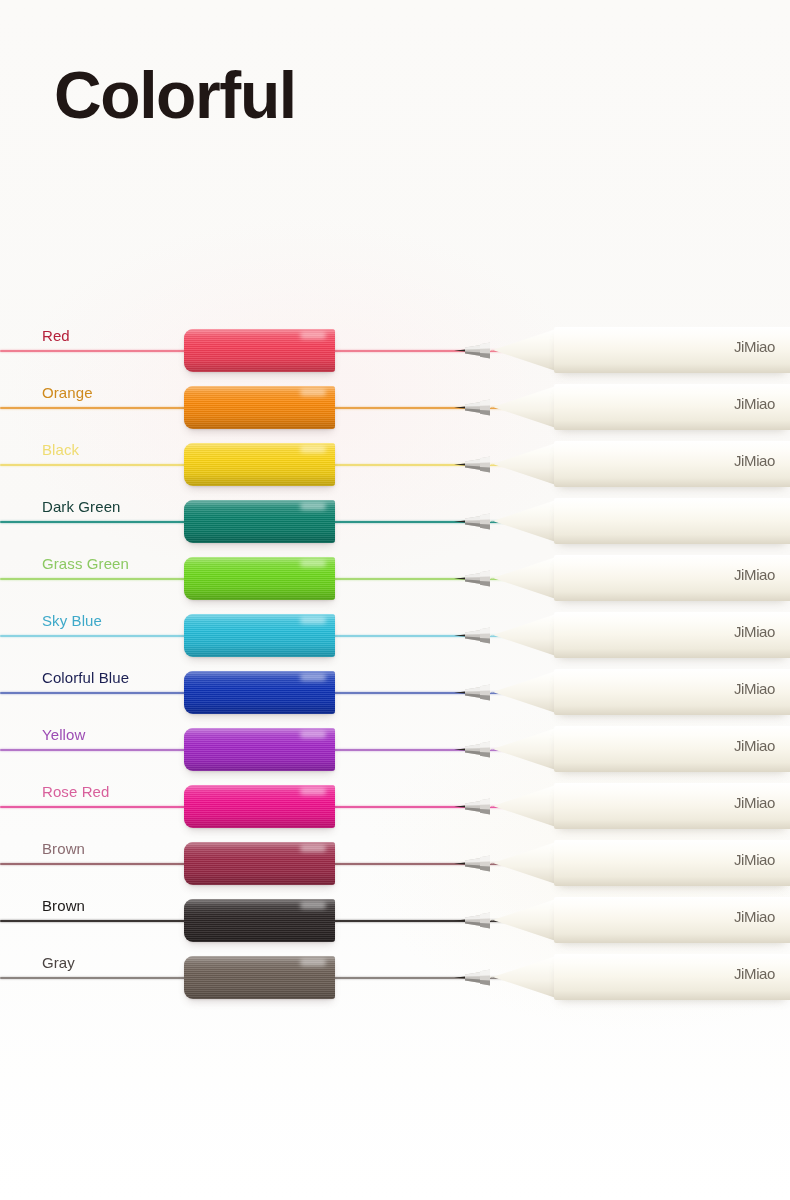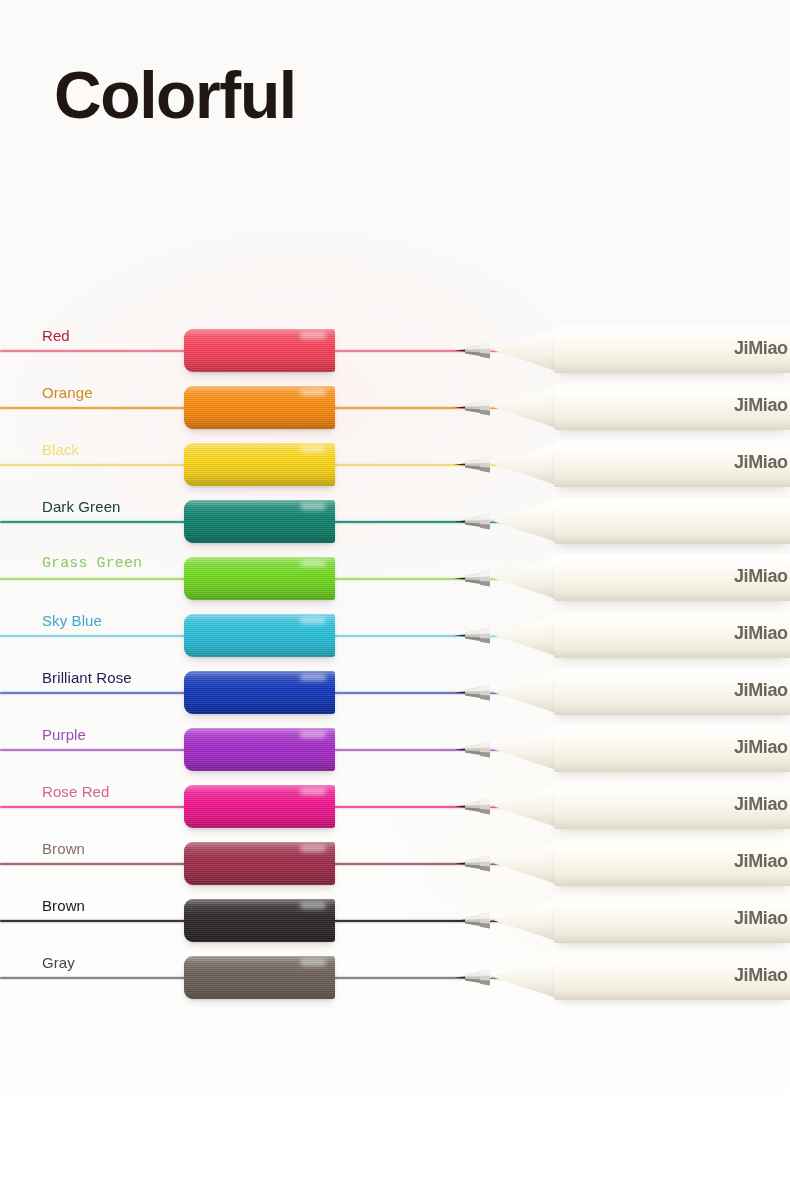--- a/index.html
+++ b/index.html
@@ -184,22 +184,22 @@
     left: 180px;
     top: 11px;
     width: 200px;
     height: 22px;
     white-space: nowrap;
     overflow: hidden;
     color: #4e463c;
     opacity: 0.82;
   }
   .barrel .brand {
-    font-size: 18px;
-    font-weight: bold;
+    font-size: 15px;
+    font-weight: normal;
     letter-spacing: -0.4px;
   }
 </style>
 </head>
 <body>
 
 <div id="page">
 
   <div class="head-block">
     <h1 class="title">Colorful</h1>
@@ -305,21 +305,21 @@
 </div>
         <div class="barrel">
           <div class="cone"></div>
           <div class="shaft">
             <div class="print"><span class="brand">JiMiao</span></div>
           </div>
         </div>
       </div>
       <div class="pen-row" style="top: 228px;">
         <div class="ink-line" style="background: rgb(169, 218, 119);"></div>
-        <span class="color-label" style="color: rgb(141, 201, 99); font-family: Liberation Mono, monospace;">Grass Green</span>
+        <span class="color-label" style="color: rgb(141, 201, 99);">Grass Green</span>
         <div class="cap" style="background: rgb(111, 216, 29);">
           <div class="ribs"></div>
           <div class="shade"></div>
           <div class="gloss"></div>
         </div>
         <div class="nib">
   <svg viewBox="0 0 40 17" width="40" height="17">
     <path d="M0 8.8 L11 7.6 L13 9.6 Z" fill="#2a2622"></path>
     <path d="M11 5.4 L27 3.0 L27 14.0 L11 11.6 Z" fill="#c9c6c2"></path>
     <path d="M11 5.4 L27 3.0 L27 7.2 L11 7.6 Z" fill="#efeeec"></path>
@@ -357,21 +357,21 @@
 </div>
         <div class="barrel">
           <div class="cone"></div>
           <div class="shaft">
             <div class="print"><span class="brand">JiMiao</span></div>
           </div>
         </div>
       </div>
       <div class="pen-row" style="top: 342px;">
         <div class="ink-line" style="background: rgb(107, 124, 192);"></div>
-        <span class="color-label" style="color: rgb(27, 31, 82);">Brilliant Rose</span>
+        <span class="color-label" style="color: rgb(27, 31, 82);">Colorful Blue</span>
         <div class="cap" style="background: rgb(15, 51, 182);">
           <div class="ribs"></div>
           <div class="shade"></div>
           <div class="gloss"></div>
         </div>
         <div class="nib">
   <svg viewBox="0 0 40 17" width="40" height="17">
     <path d="M0 8.8 L11 7.6 L13 9.6 Z" fill="#2a2622"></path>
     <path d="M11 5.4 L27 3.0 L27 14.0 L11 11.6 Z" fill="#c9c6c2"></path>
     <path d="M11 5.4 L27 3.0 L27 7.2 L11 7.6 Z" fill="#efeeec"></path>
@@ -383,21 +383,21 @@
 </div>
         <div class="barrel">
           <div class="cone"></div>
           <div class="shaft">
             <div class="print"><span class="brand">JiMiao</span></div>
           </div>
         </div>
       </div>
       <div class="pen-row" style="top: 399px;">
         <div class="ink-line" style="background: rgb(180, 119, 200);"></div>
-        <span class="color-label" style="color: rgb(156, 76, 180);">Purple</span>
+        <span class="color-label" style="color: rgb(156, 76, 180);">Yellow</span>
         <div class="cap" style="background: rgb(163, 40, 198);">
           <div class="ribs"></div>
           <div class="shade"></div>
           <div class="gloss"></div>
         </div>
         <div class="nib">
   <svg viewBox="0 0 40 17" width="40" height="17">
     <path d="M0 8.8 L11 7.6 L13 9.6 Z" fill="#2a2622"></path>
     <path d="M11 5.4 L27 3.0 L27 14.0 L11 11.6 Z" fill="#c9c6c2"></path>
     <path d="M11 5.4 L27 3.0 L27 7.2 L11 7.6 Z" fill="#efeeec"></path>

